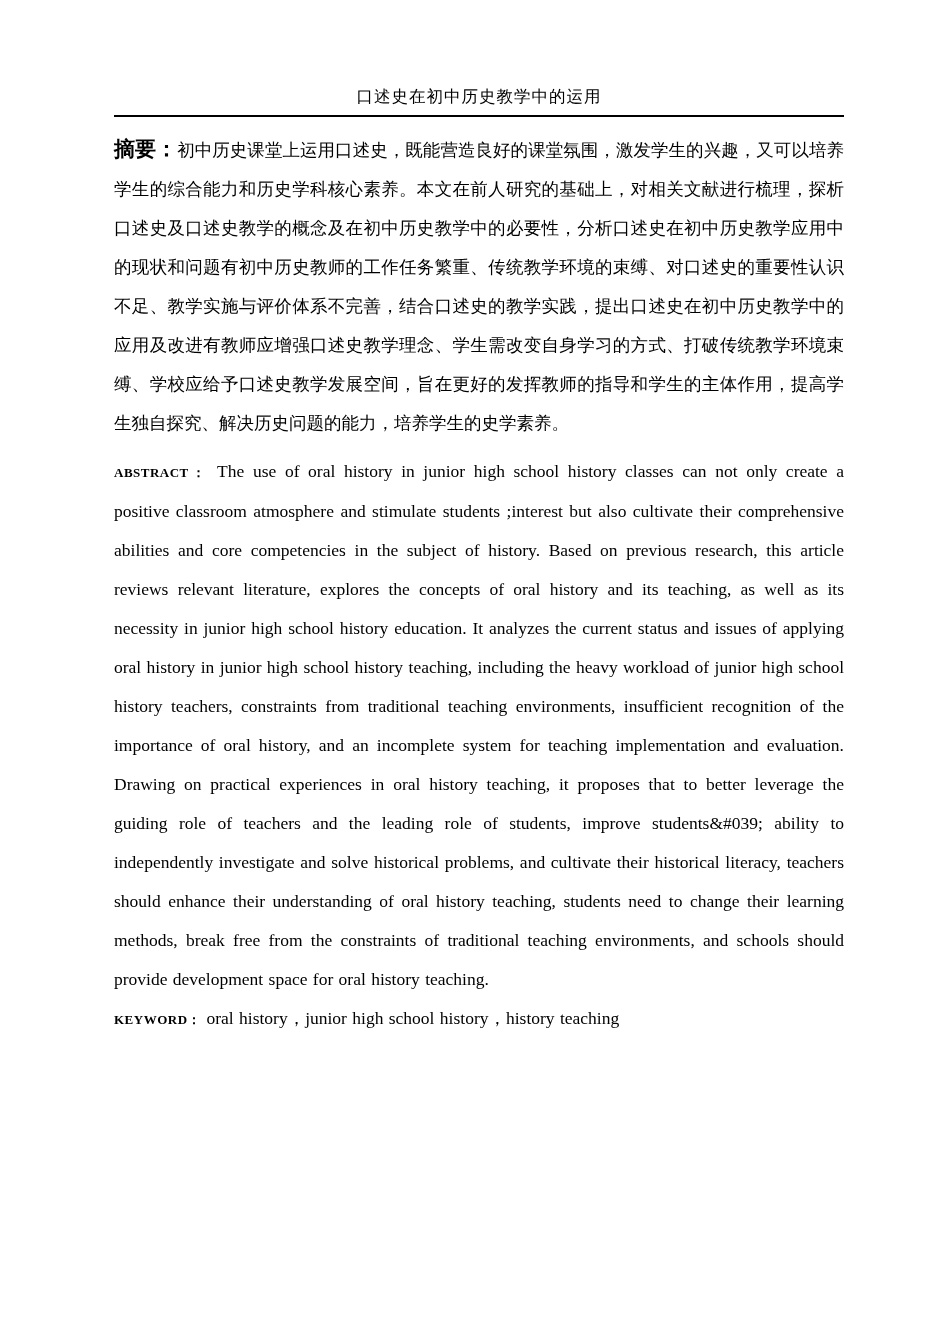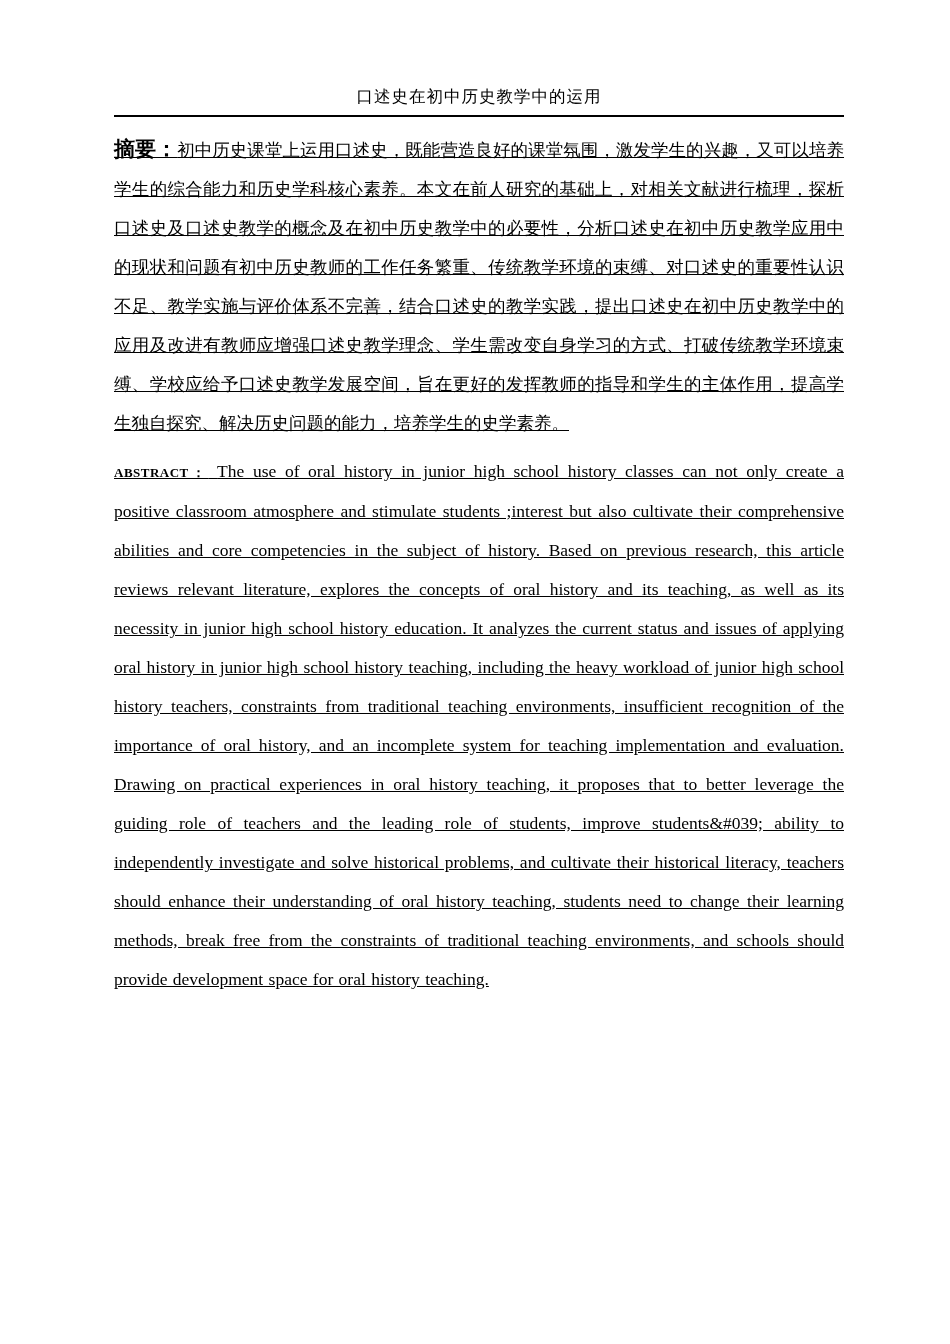--- a/index.html
+++ b/index.html
@@ -10,21 +10,20 @@
   .page {
     width: 950px;
     height: 1264px;
     margin: 0 auto;
     background: #ffffff;
     box-sizing: border-box;
     padding: 86px 106px 40px 114px;
     font-family: "Liberation Serif", "DejaVu Serif", serif;
     color: #000000;
     overflow: hidden;
-    text-decoration: underline;
   }
   .doc-header {
     text-align: center;
     border-bottom: 2px solid #000000;
     padding-bottom: 7px;
     margin-bottom: 12px;
   }
   .doc-title {
     font-size: 16.5px;
     letter-spacing: 1px;
@@ -63,14 +62,15 @@
 
   <div class="doc-header">
     <span class="doc-title">口述史在初中历史教学中的运用</span>
   </div>
 
   <p class="para"><span class="label-cn">摘要：</span><span>初中历史课堂上运用口述史，既能营造良好的课堂氛围，激发学生的兴趣，又可以培养学生的综合能力和历史学科核心素养。本文在前人研究的基础上，对相关文献进行梳理，探析口述史及口述史教学的概念及在初中历史教学中的必要性，分析口述史在初中历史教学应用中的现状和问题有初中历史教师的工作任务繁重、传统教学环境的束缚、对口述史的重要性认识不足、教学实施与评价体系不完善，结合口述史的教学实践，提出口述史在初中历史教学中的应用及改进有教师应增强口述史教学理念、学生需改变自身学习的方式、打破传统教学环境束缚、学校应给予口述史教学发展空间，旨在更好的发挥教师的指导和学生的主体作用，提高学生独自探究、解决历史问题的能力，培养学生的史学素养。</span></p>
 
 
   <p class="para para-en"><span class="label-en">ABSTRACT：</span> <span>The use of oral history in junior high school history classes can not only create a positive classroom atmosphere and stimulate students ;interest but also cultivate their comprehensive abilities and core competencies in the subject of history. Based on previous research, this article reviews relevant literature, explores the concepts of oral history and its teaching, as well as its necessity in junior high school history education. It analyzes the current status and issues of applying oral history in junior high school history teaching, including the heavy workload of junior high school history teachers, constraints from traditional teaching environments, insufficient recognition of the importance of oral history, and an incomplete system for teaching implementation and evaluation. Drawing on practical experiences in oral history teaching, it proposes that to better leverage the guiding role of teachers and the leading role of students, improve students&amp;#039; ability to independently investigate and solve historical problems, and cultivate their historical literacy, teachers should enhance their understanding of oral history teaching, students need to change their learning methods, break free from the constraints of traditional teaching environments, and schools should provide development space for oral history teaching.</span></p>
 
+  <p class="para"><span class="label-en">KEYWORD：</span> <span class="kw-text-en">oral history，junior high school history，history teaching</span></p>
 
 </div>
 
 </body></html>

